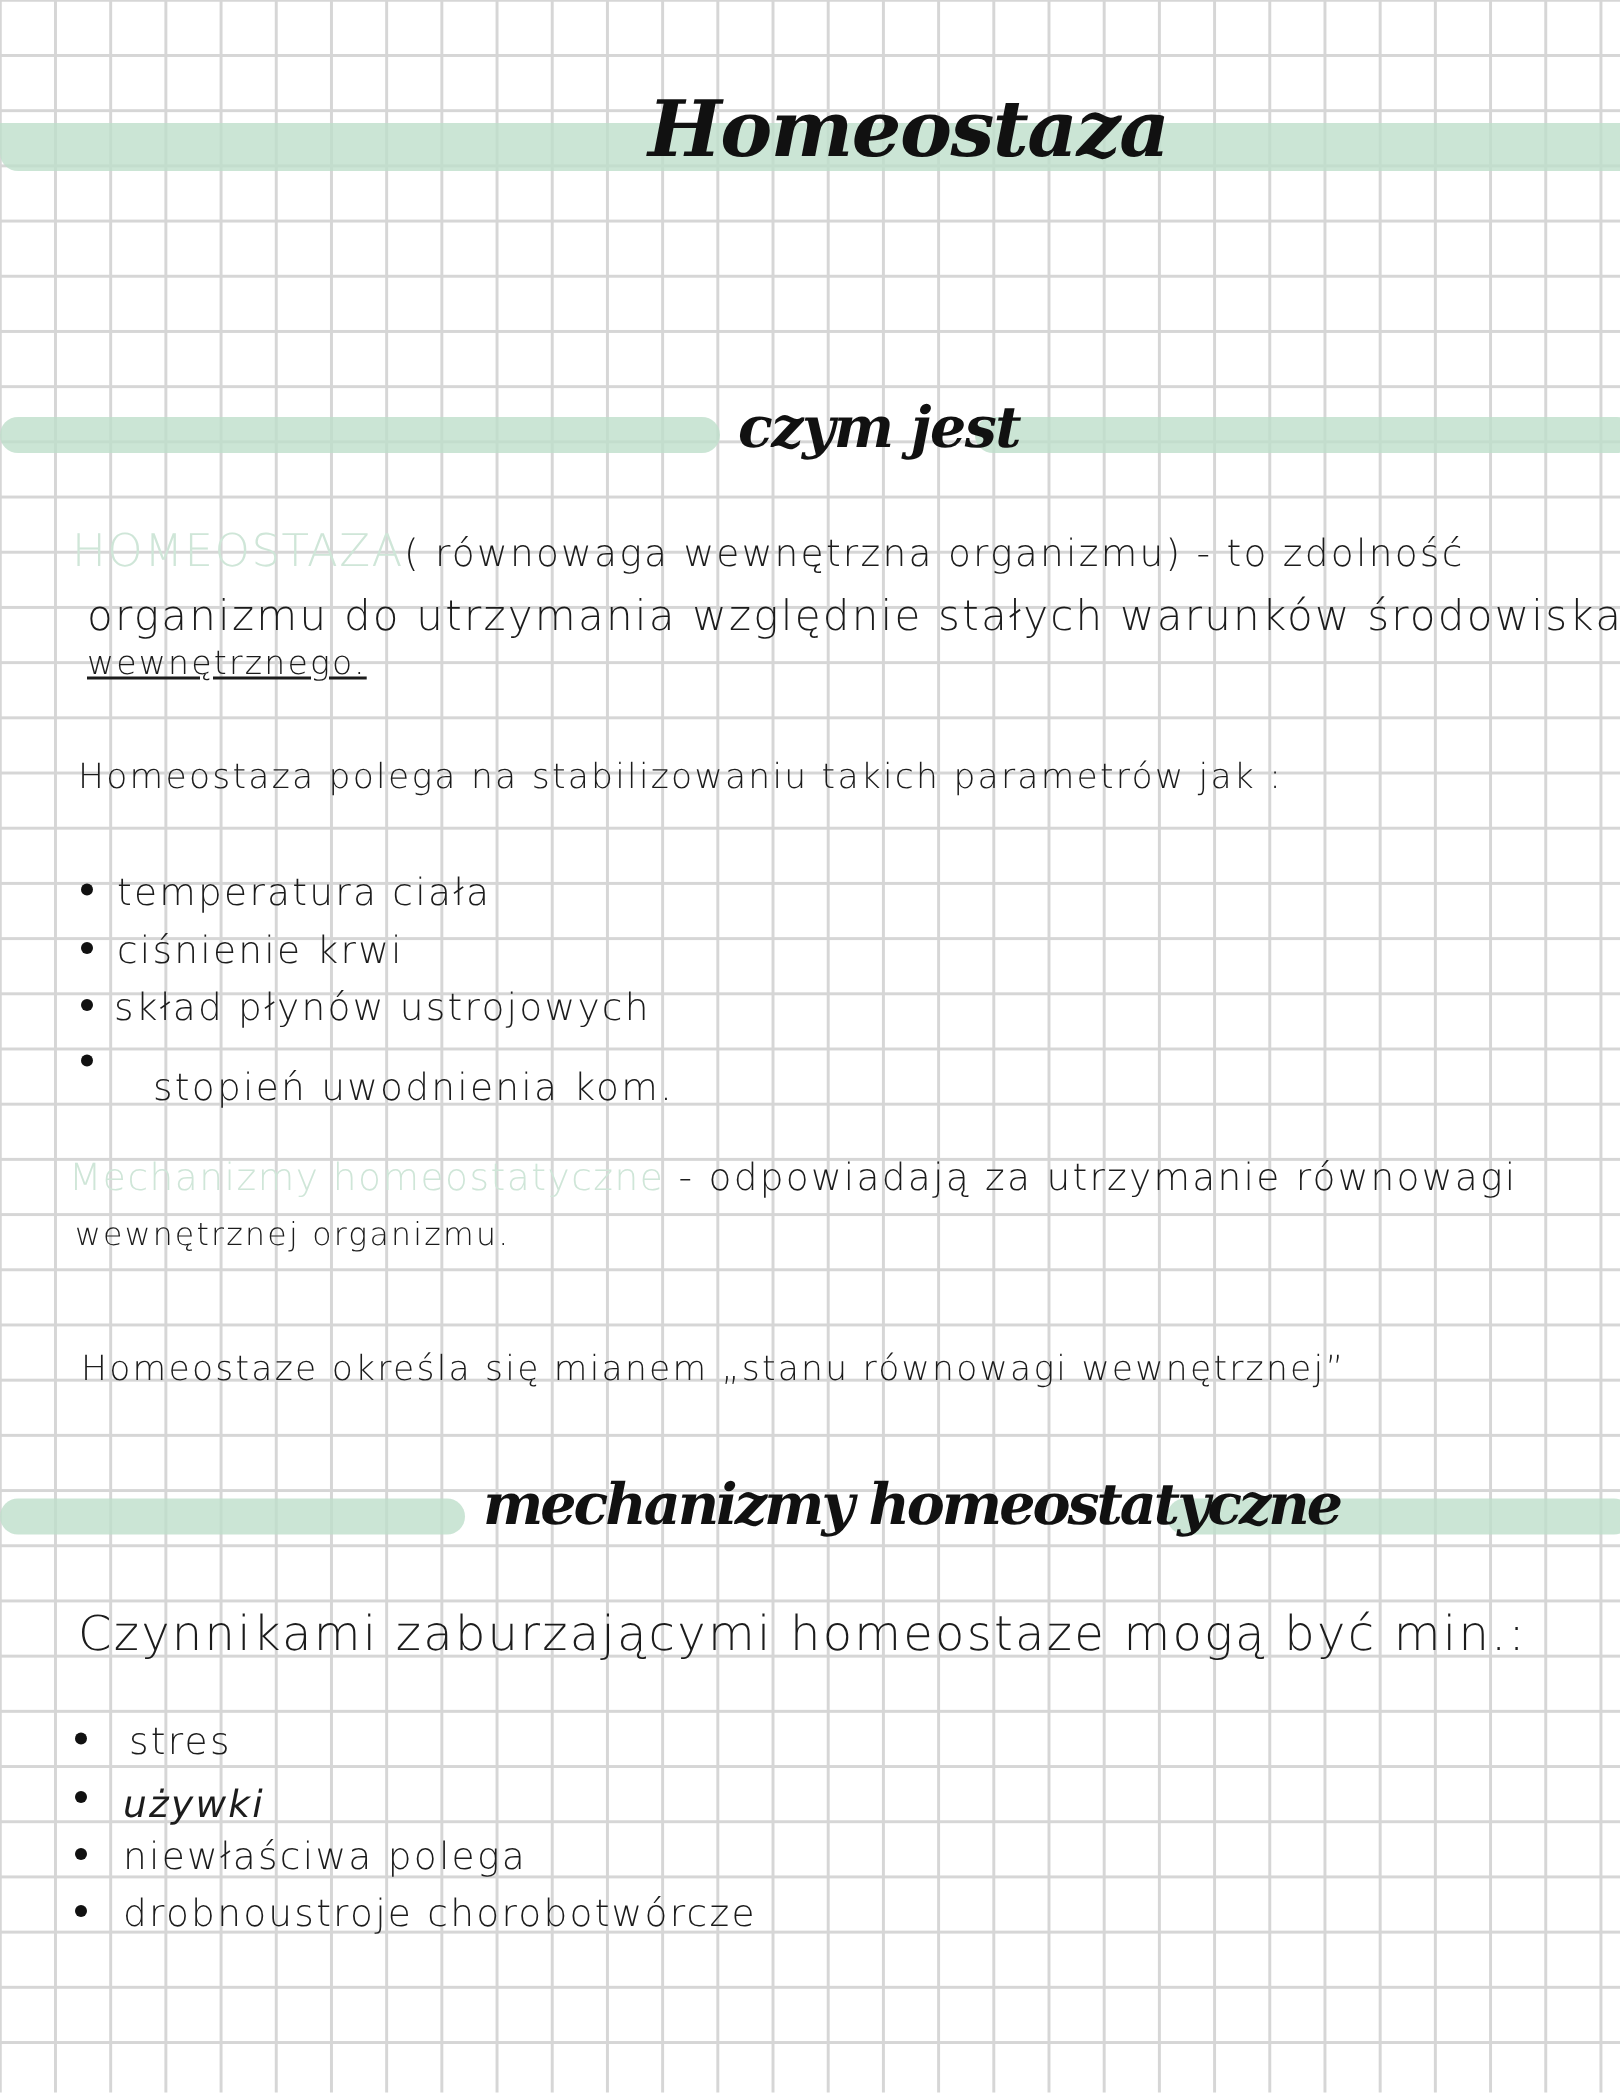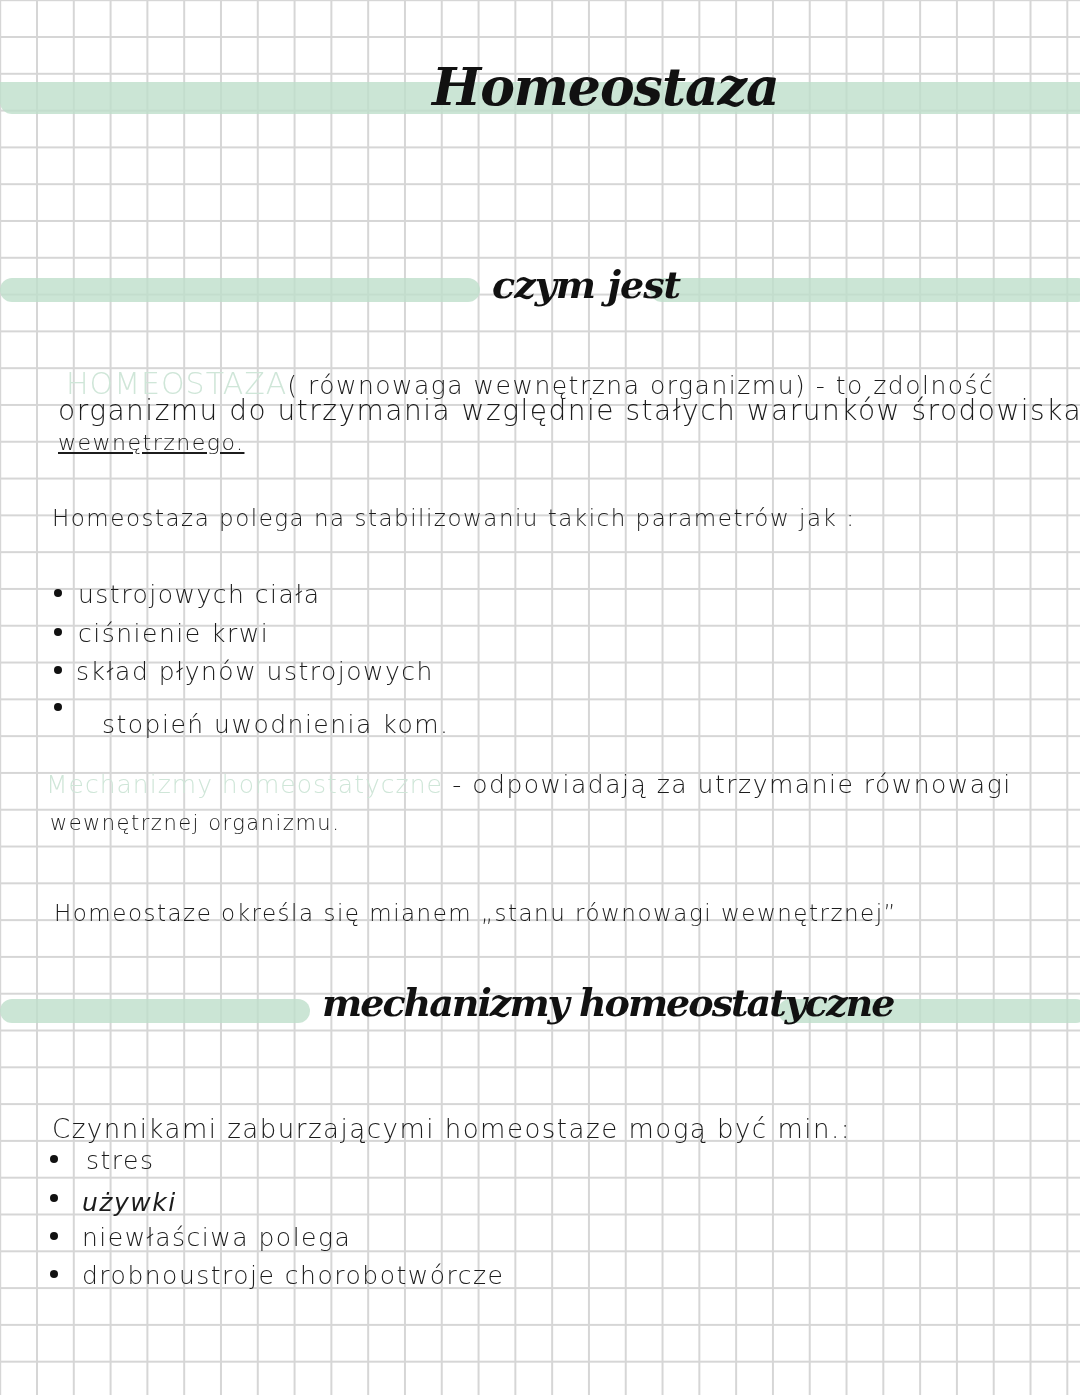--- a/index.html
+++ b/index.html
@@ -37,49 +37,49 @@
 </head>
 <body>
 
 <div class="band" style="left:0; top:82px; width:1080px; height:32px; border-radius:0 0 0 12px;"></div>
 <div class="script-title" style="left:432px; top:56px; font-size:52px;">Homeostaza</div>
 
 <div class="band" style="left:0; top:278px; width:480px; height:24px;"></div>
 <div class="band" style="left:650px; top:278px; width:440px; height:24px;"></div>
 <div class="script-title" style="left:492px; top:262px; font-size:38px;">czym jest</div>
 
-<div class="hand" style="left:66px; top:350px;margin-top:16px;">
+<div class="hand" style="left:48px; top:350px;">
   <span class="accent" style="font-size:30px;">HOMEOSTAZA</span><span>( równowaga  wewnętrzna  organizmu) - to zdolność</span>
 </div>
 <div class="hand" style="left:58px; top:394px; font-size:28px;">organizmu  do  utrzymania  względnie  stałych warunków środowiska</div>
 <div class="hand" style="left:58px; top:430px; font-size:22px;text-decoration:underline;">wewnętrznego.</div>
 
 <div class="hand" style="left:52px; top:505px; font-size:23px;">Homeostaza  polega  na  stabilizowaniu  takich  parametrów  jak :</div>
 
 <div class="bullet" style="left:54px; top:589px;"></div>
-<div class="hand" style="left:78px; top:580px;">ustrojowych  ciała</div>
+<div class="hand" style="left:78px; top:580px;">temperatura  ciała</div>
 <div class="bullet" style="left:54px; top:628px;"></div>
 <div class="hand" style="left:78px; top:619px;">ciśnienie  krwi</div>
 <div class="bullet" style="left:54px; top:666px;"></div>
 <div class="hand" style="left:76px; top:657px;">skład  płynów  ustrojowych</div>
 <div class="bullet" style="left:54px; top:703px;"></div>
 <div class="hand" style="left:74px; top:710px;padding-left:28px;">stopień  uwodnienia  kom.</div>
 
 <div class="hand" style="left:46px; top:770px;">
   <span class="accent">Mechanizmy  homeostatyczne</span><span> -  odpowiadają  za  utrzymanie  równowagi</span>
 </div>
 <div class="hand" style="left:50px; top:811px; font-size:21px;">wewnętrznej  organizmu.</div>
 
 <div class="hand" style="left:54px; top:884px; font-size:23px;margin-top:16px;">Homeostaze  określa  się  mianem „stanu  równowagi  wewnętrznej”</div>
 
 <div class="band" style="left:0; top:999px; width:310px; height:24px;"></div>
 <div class="band" style="left:778px; top:999px; width:310px; height:24px;"></div>
 <div class="script-title" style="left:322px; top:980px; font-size:38px; letter-spacing:-2px;">mechanizmy homeostatyczne</div>
 
-<div class="hand" style="left:52px; top:1070px; font-size:26px;margin-top:44px;">Czynnikami  zaburzającymi  homeostaze  mogą być  min.:</div>
+<div class="hand" style="left:52px; top:1070px; font-size:32px;">Czynnikami  zaburzającymi  homeostaze  mogą być  min.:</div>
 
 <div class="bullet" style="left:50px; top:1155px;"></div>
 <div class="hand" style="left:86px; top:1146px;">stres</div>
 <div class="bullet" style="left:50px; top:1194px;"></div>
 <div class="hand" style="left:82px; top:1188px;font-style:italic;">używki</div>
 <div class="bullet" style="left:50px; top:1232px;"></div>
 <div class="hand" style="left:82px; top:1223px;">niewłaściwa  polega</div>
 <div class="bullet" style="left:50px; top:1270px;"></div>
 <div class="hand" style="left:82px; top:1261px;">drobnoustroje  chorobotwórcze</div>
 

